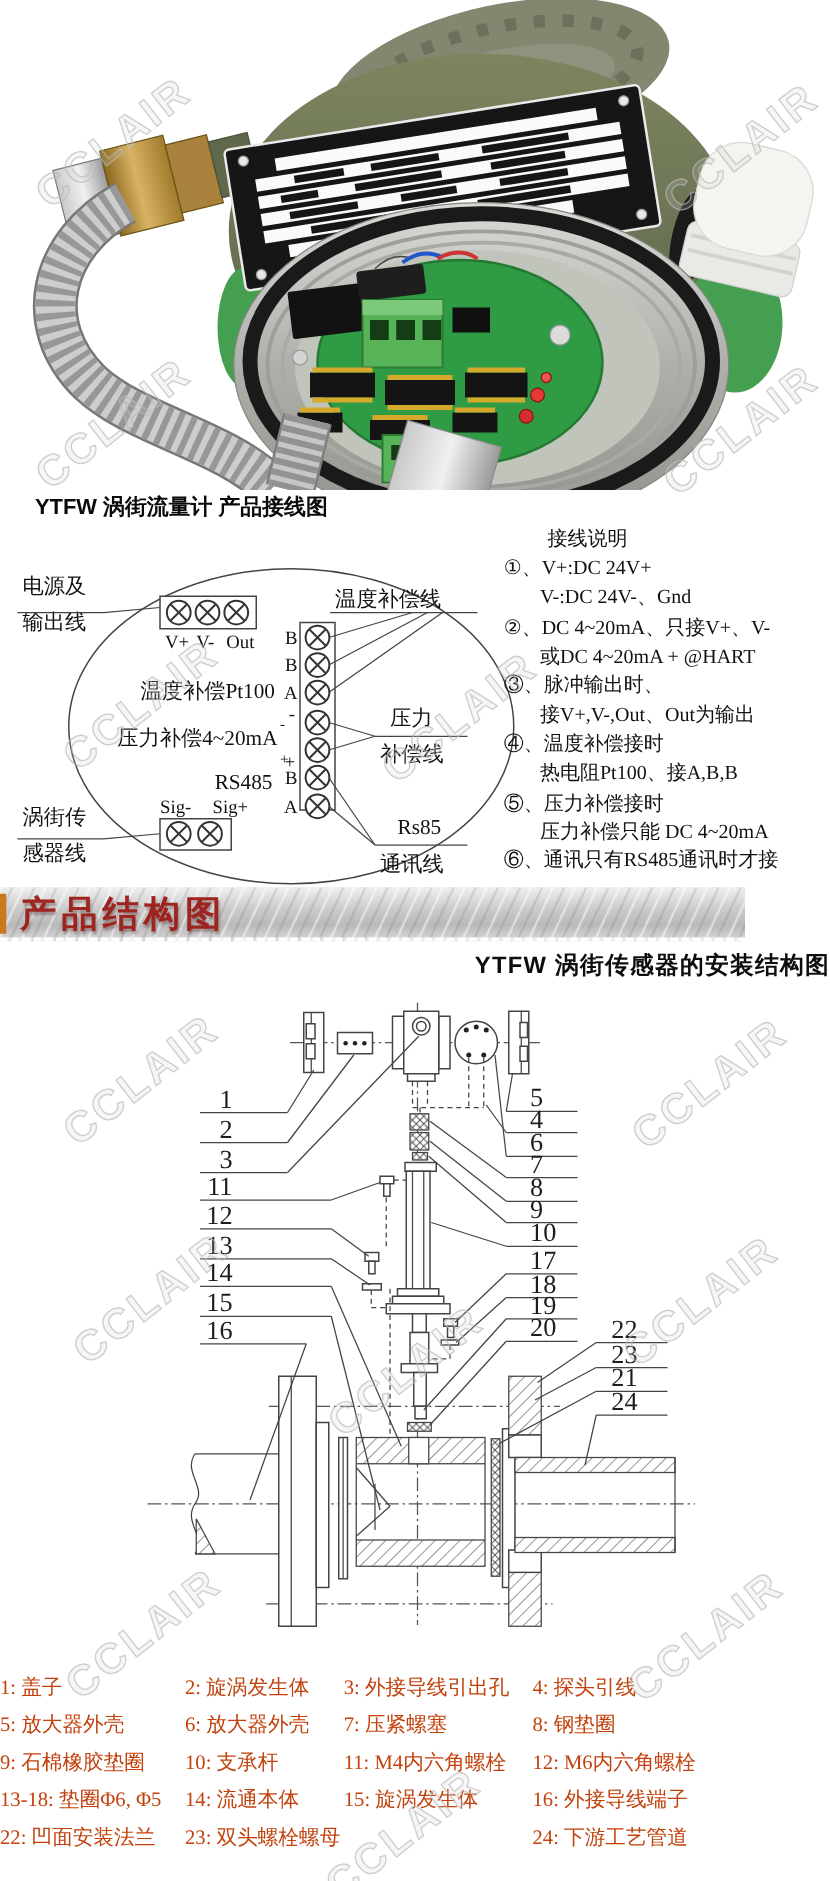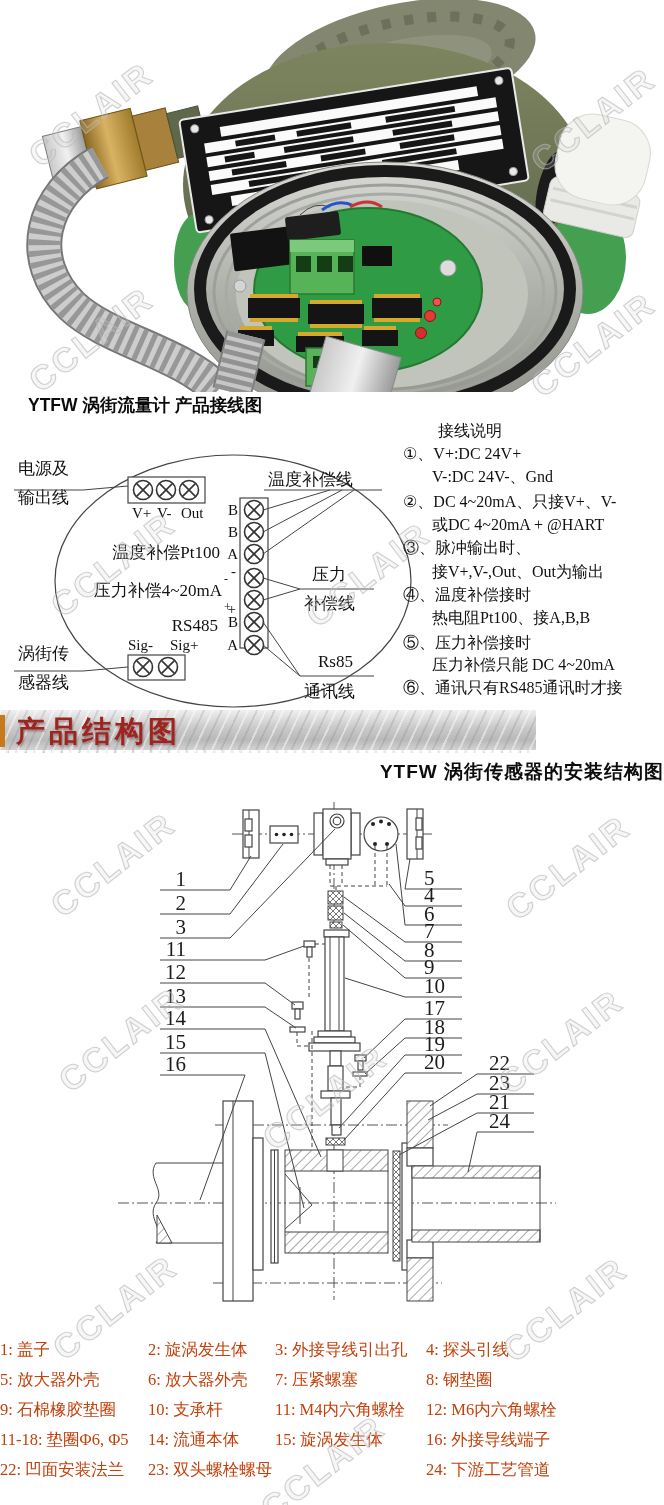--- a/index.html
+++ b/index.html
@@ -4,21 +4,21 @@
 <style>
   html,body{margin:0;padding:0;background:#fff;}
   .page{position:relative;width:664px;height:1505px;background:#fff;overflow:hidden;
         font-family:"Liberation Sans",sans-serif;}
   .wm{position:absolute;z-index:6;transform:rotate(-38deg);
       font:bold 34px "Liberation Sans",sans-serif;letter-spacing:3px;
       color:rgba(205,205,205,0.18);-webkit-text-stroke:1.1px rgba(185,185,185,.65);
       pointer-events:none;white-space:nowrap;}
   .layer{position:absolute;left:0;z-index:2;}
   
-  .banner{position:absolute;left:0;top:710px;width:536px;height:40px;z-index:2;
+  .banner{position:absolute;left:0;top:710px;width:596px;height:40px;z-index:2;
     background:
       repeating-linear-gradient(115deg, rgba(255,255,255,.45) 0 2px, rgba(255,255,255,0) 2px 8px,
          rgba(110,110,110,.18) 8px 10px, rgba(255,255,255,0) 10px 16px),
       linear-gradient(180deg,#efefef 0%,#c9c9c9 45%,#b9b9b9 75%,#d2d2d2 100%);
     border-bottom:3px dashed #fff;}
   .banner-tab{position:absolute;left:0;top:5px;width:5px;height:32px;}
   .banner-title{position:absolute;left:16px;top:2px;font-weight:bold;font-size:29px;
     letter-spacing:4px;text-shadow:1px 2px 2px rgba(70,15,15,.35);}
   .struct-title{position:absolute;left:0;top:759px;width:664px;text-align:right;z-index:2;
     font-weight:bold;font-size:19px;color:#0d0d0d;letter-spacing:1px;}
@@ -545,21 +545,21 @@
       <span class="legend-cell">7: 压紧螺塞</span>
       <span class="legend-cell">8: 钢垫圈</span>
     </div>
     <div class="legend-row">
       <span class="legend-cell">9: 石棉橡胶垫圈</span>
       <span class="legend-cell">10: 支承杆</span>
       <span class="legend-cell">11: M4内六角螺栓</span>
       <span class="legend-cell">12: M6内六角螺栓</span>
     </div>
     <div class="legend-row">
-      <span class="legend-cell">11-18: 垫圈Φ6, Φ5</span>
+      <span class="legend-cell">13-18: 垫圈Φ6, Φ5</span>
       <span class="legend-cell">14: 流通本体</span>
       <span class="legend-cell">15: 旋涡发生体</span>
       <span class="legend-cell">16: 外接导线端子</span>
     </div>
     <div class="legend-row">
       <span class="legend-cell">22: 凹面安装法兰</span>
       <span class="legend-cell">23: 双头螺栓螺母</span>
       <span class="legend-cell"></span>
       <span class="legend-cell">24: 下游工艺管道</span>
     </div>

